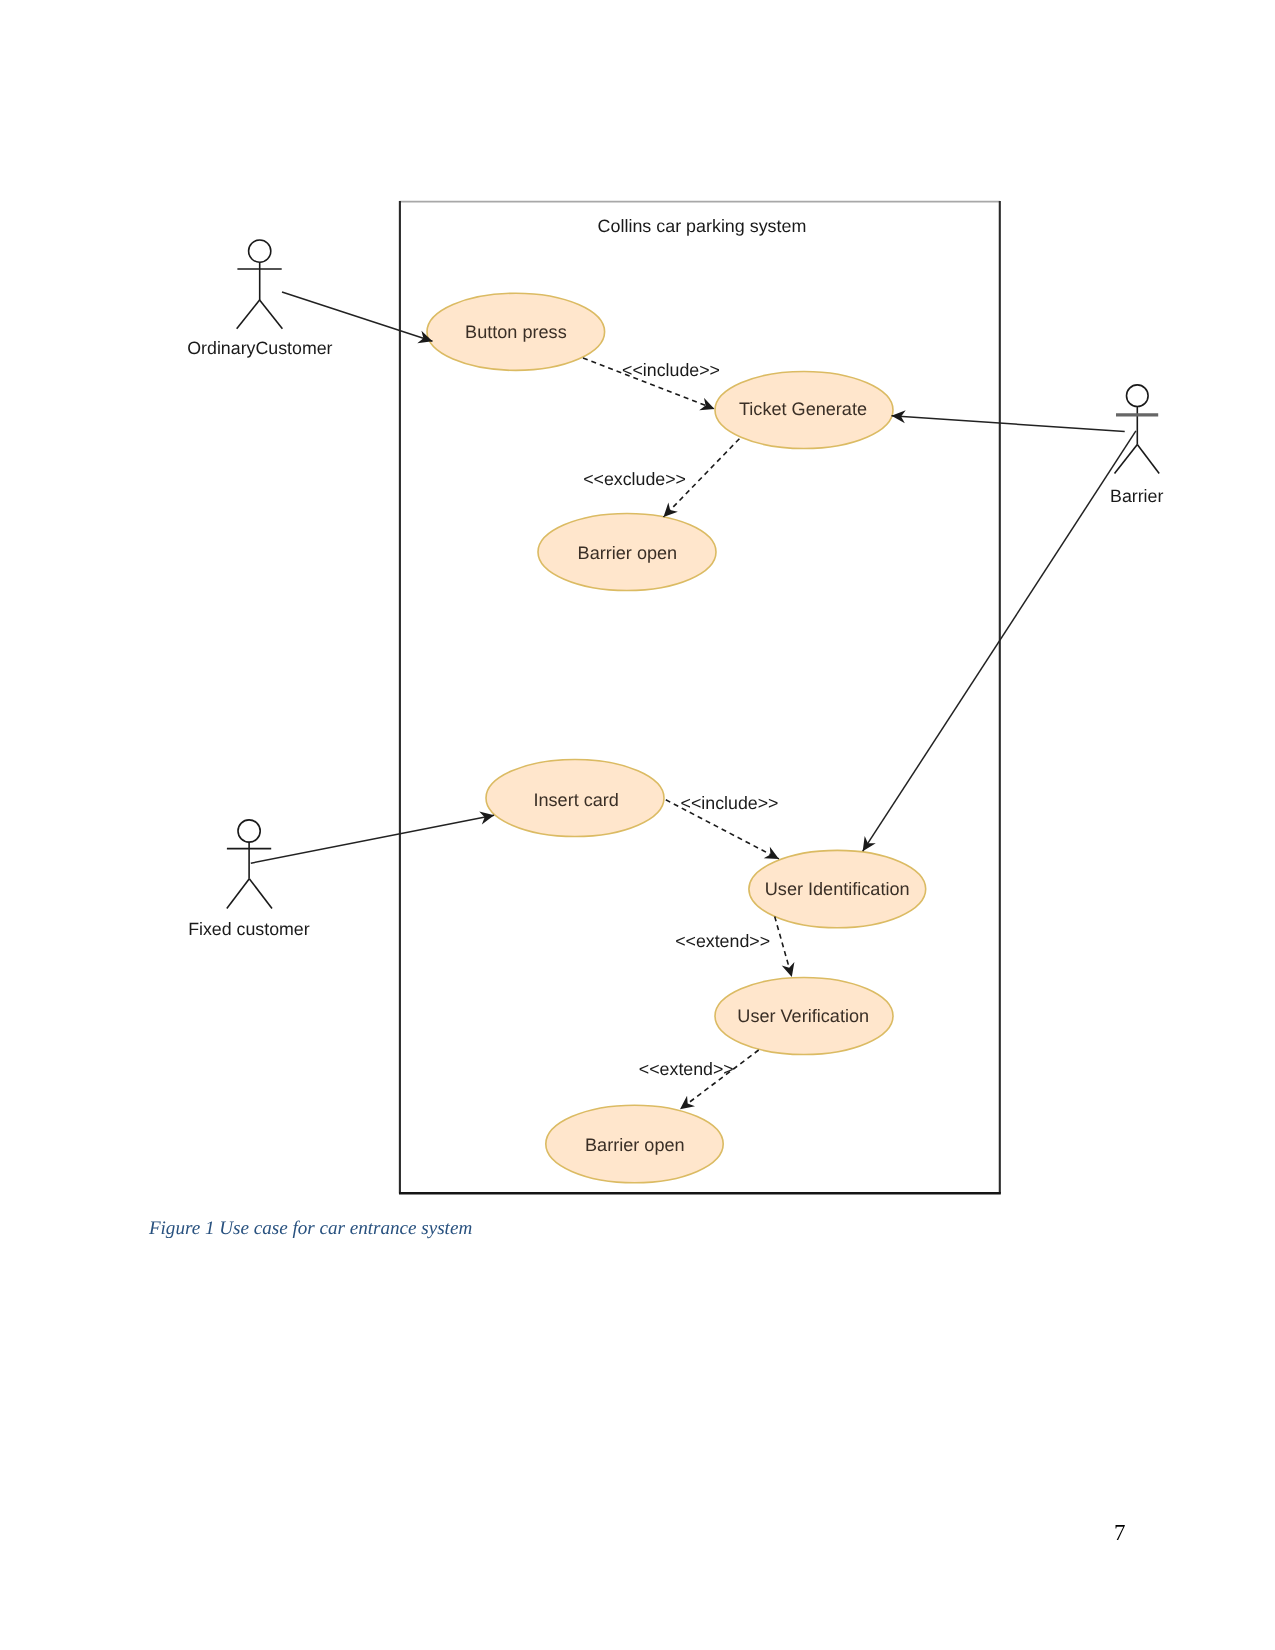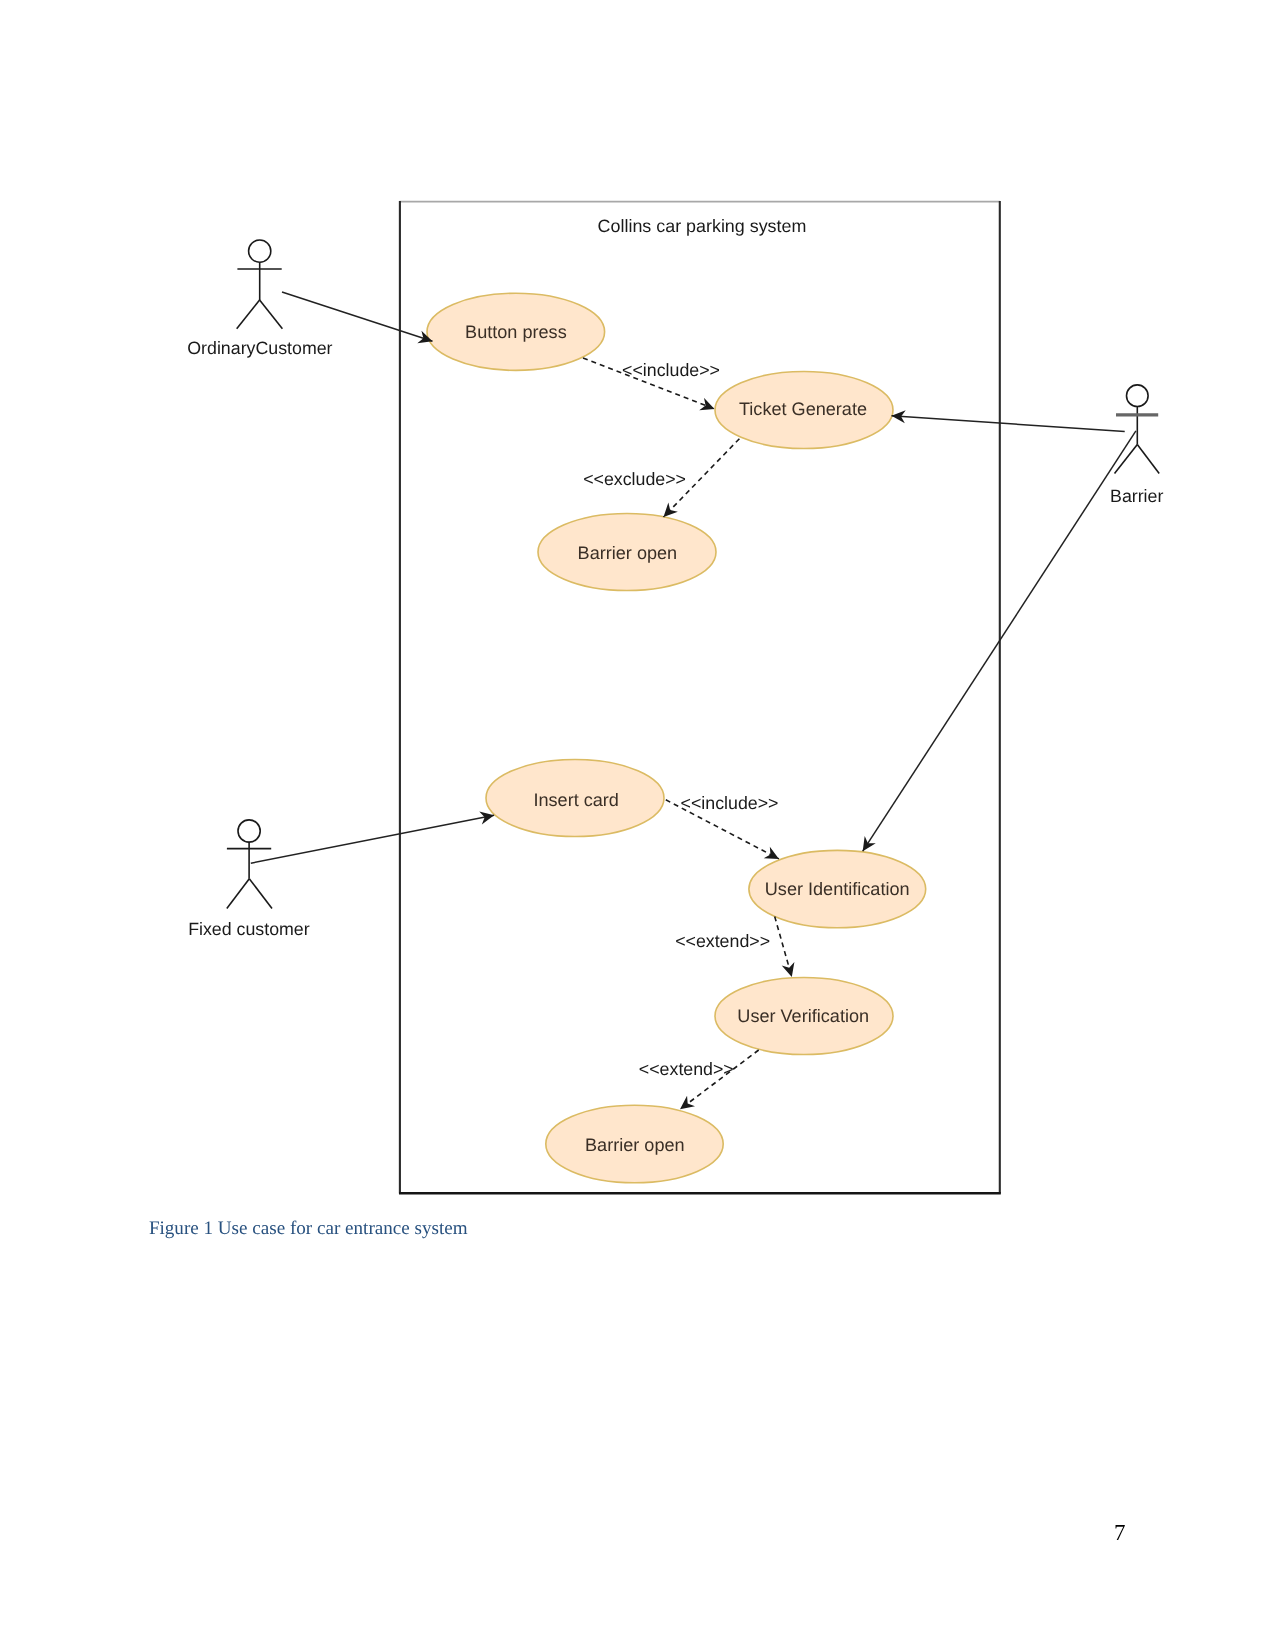--- a/index.html
+++ b/index.html
@@ -6,21 +6,21 @@
   html,body{margin:0;padding:0;}
   *{-webkit-font-smoothing:antialiased;text-rendering:geometricPrecision;}
   body{width:1275px;height:1650px;background:#ffffff;font-family:"Liberation Sans",sans-serif;position:relative;overflow:hidden;}
   #page{position:absolute;left:0;top:0;width:1089px;height:1650px;}
   svg#diagram{position:absolute;left:0;top:0;width:1275px;height:1650px;opacity:0.999;}
   .uc-text{font-family:"Liberation Sans",sans-serif;font-size:18.1px;fill:#3a2f26;}
   svg#diagram text{filter:blur(0.001px);}
   .actor-label{font-family:"Liberation Sans",sans-serif;font-size:17.8px;fill:#1a1a1a;}
   .sys-title{font-family:"Liberation Sans",sans-serif;font-size:17.9px;fill:#1a1a1a;}
   .stereo{font-family:"Liberation Sans",sans-serif;font-size:17.8px;fill:#1a1a1a;}
-  .caption{opacity:0.999;filter:blur(0.001px);position:absolute;left:148.9px;top:1218px;font-family:"Liberation Serif",serif;font-size:19.1px;color:#28517f;letter-spacing:0px;}
+  .caption{opacity:0.999;filter:blur(0.001px);position:absolute;left:148.9px;top:1218px;font-family:"Liberation Serif",serif;font-style:italic;font-size:19.1px;color:#28517f;letter-spacing:0px;}
   .pageno{opacity:0.999;filter:blur(0.001px);position:absolute;left:1114px;top:1520px;font-family:"Liberation Serif",serif;font-size:23px;color:#000;}
 </style>
 </head>
 <body>
 
 <div id="page">
 
 <svg id="diagram" viewBox="0 0 1275 1650">
   <defs>
     <marker id="solidArrow" markerUnits="userSpaceOnUse" viewBox="0 0 15 14" refX="14.2" refY="7" markerWidth="15" markerHeight="14" orient="auto-start-reverse">

